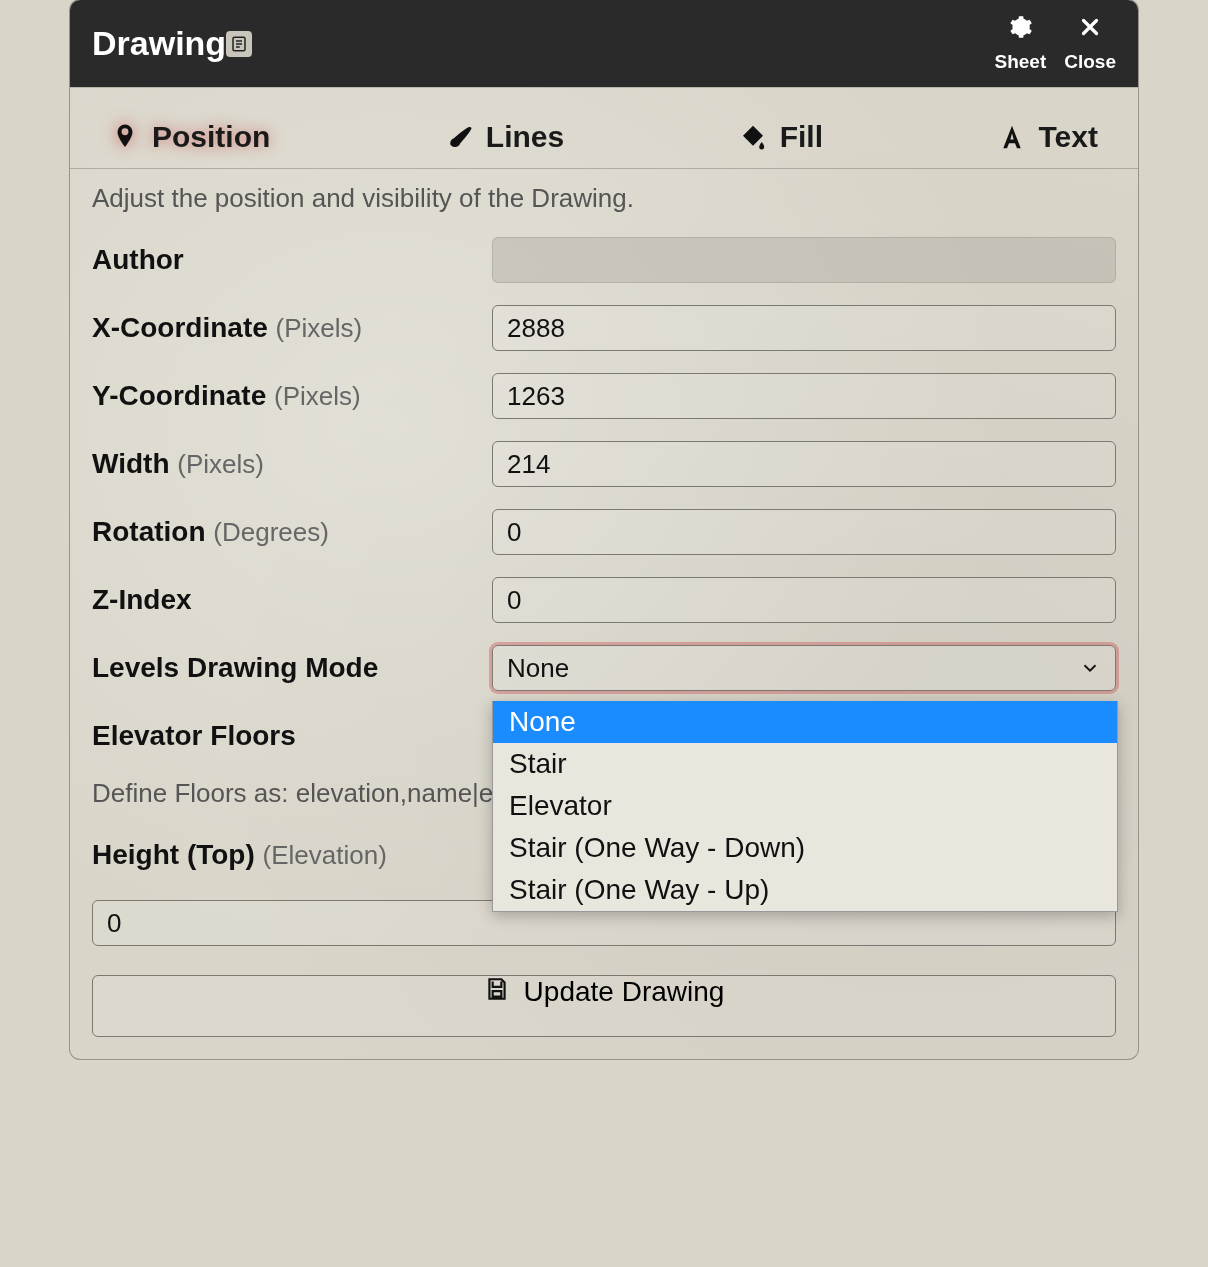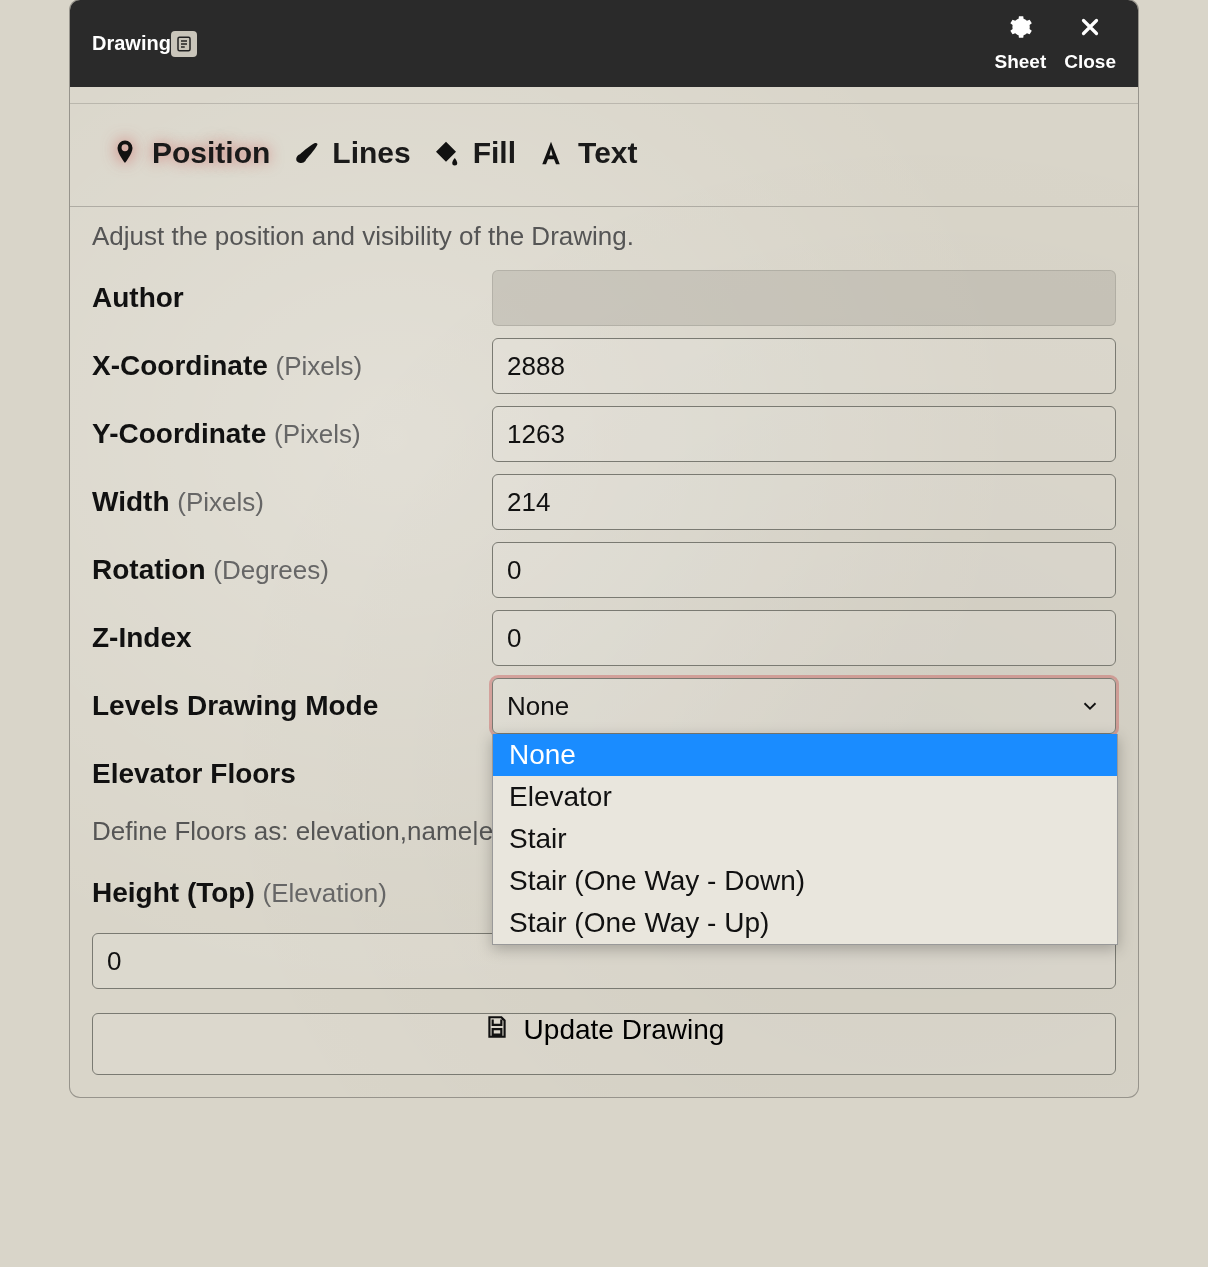--- a/index.html
+++ b/index.html
@@ -21,53 +21,53 @@
     box-shadow: 0 0 0 1px rgba(0,0,0,.3);
   }
   .titlebar {
     background: #2a2a2a;
     color: #fff;
     display: flex;
     align-items: center;
     padding: 14px 22px;
     border-radius: 10px 10px 0 0;
   }
-  .titlebar .title { font-size: 20px; font-weight: 600; display: flex; align-items: center; }
+  .titlebar .title { font-size: 34px; font-weight: 600; display: flex; align-items: center; }
   .titlebar .spacer { flex: 1; }
   .titlebar .hbtn { display: flex; align-items: center; gap: 6px; font-size: 19px; font-weight: 600; margin-left: 18px; cursor: pointer; flex-direction: column; }
   .id-badge {
     display: inline-flex; align-items: center; justify-content: center;
     width: 26px; height: 26px; background: #c9c5ba; border-radius: 4px; color: #222;
   }
   .id-badge svg { width: 18px; height: 18px; }
   .tabs {
-    display: flex; justify-content: flex-start; align-items: center;
-    padding: 28px 30px 32px 30px;
+    display: flex; justify-content: space-between; align-items: center;
+    padding: 28px 30px 10px 30px;
     border-top: 1px solid rgba(0,0,0,.15);
     border-bottom: 1px solid rgba(0,0,0,.2);
-    margin-top: 16px;
+    margin-top: 0;
   }
   .tab {
     display: flex; align-items: center; gap: 12px;
     font-size: 30px; font-weight: 600; color: #1a1a1a;
     cursor: pointer;
     padding: 4px 10px;
   }
   .tab.active { color: #1a1a1a; text-shadow: 0 0 14px rgba(200,60,60,.6); }
   .tab.active .ticon { filter: drop-shadow(0 0 8px rgba(200,60,60,.8)); }
   .ticon { width: 30px; height: 30px; display: inline-flex; align-items: center; justify-content: center; }
   .ticon svg { width: 30px; height: 30px; fill: #111; }
   .body { padding: 14px 22px 22px 22px; position: relative; }
   .hint { font-size: 26px; color: #555; margin-bottom: 12px; }
   .row { display: flex; align-items: center; min-height: 68px; justify-content: flex-end; }
   .label { width: 400px; font-size: 28px; font-weight: 600; color: #111; }
   .label .units { font-weight: 400; color: #666; font-size: 26px; margin-top: 24px; }
   .field { flex: 1; }
   input[type=text], .readonly, .select-display {
-    width: 100%; height: 56px; border: 1px solid #7a7a72;
+    width: 100%; height: 46px; border: 1px solid #7a7a72;
     border-radius: 6px; background: rgba(255,255,255,.1);
     font-size: 26px; padding: 12px 14px; color: #111;
     font-family: inherit;
   }
   .readonly { background: rgba(180,176,166,.5); border: 1px solid rgba(0,0,0,.1); }
   .select-wrap { position: relative; }
   .select-display {
     display: flex; align-items: center; justify-content: space-between;
     cursor: pointer;
     box-shadow: 0 0 0 3px rgba(200,80,80,.4);
@@ -207,22 +207,22 @@
       <div class="field">
         <div class="select-wrap">
           <div class="select-display">
             <span>None</span>
             <svg class="chev" viewBox="0 0 24 24">
                 <path d="M6 9l6 6 6-6" fill="none" stroke="#111" stroke-width="2"></path>
               </svg>
           </div>
           <div class="dropdown" id="levels-dropdown">
               <div class="opt selected">None</div>
+              <div class="opt">Stair</div>
               <div class="opt">Elevator</div>
-              <div class="opt">Stair</div>
               <div class="opt">Stair (One Way - Down)</div>
               <div class="opt">Stair (One Way - Up)</div>
             </div>
         </div>
       </div>
     </div>
 
     <div class="row">
       <div class="label"><span>Elevator Floors</span></div>
       <div class="field"></div>

